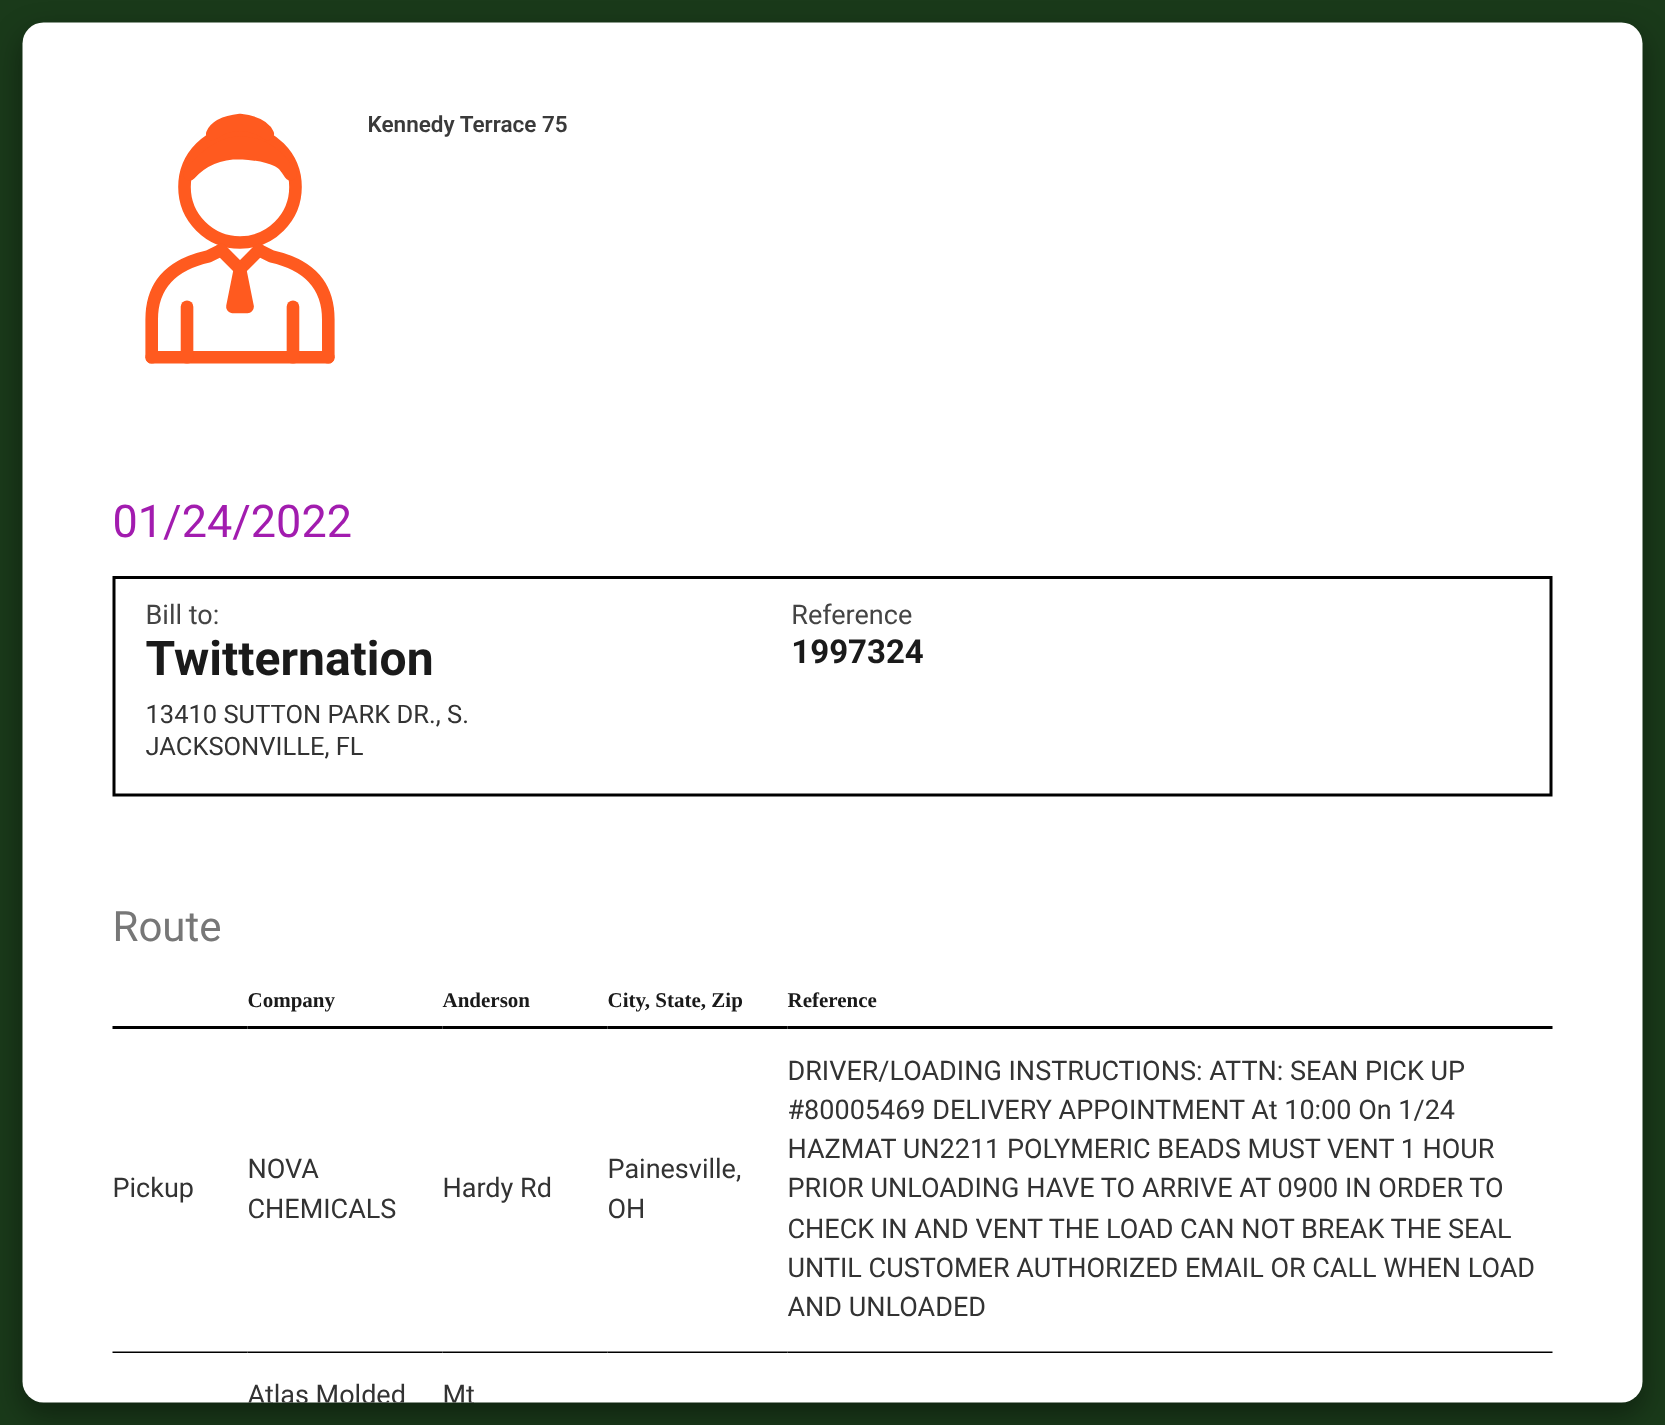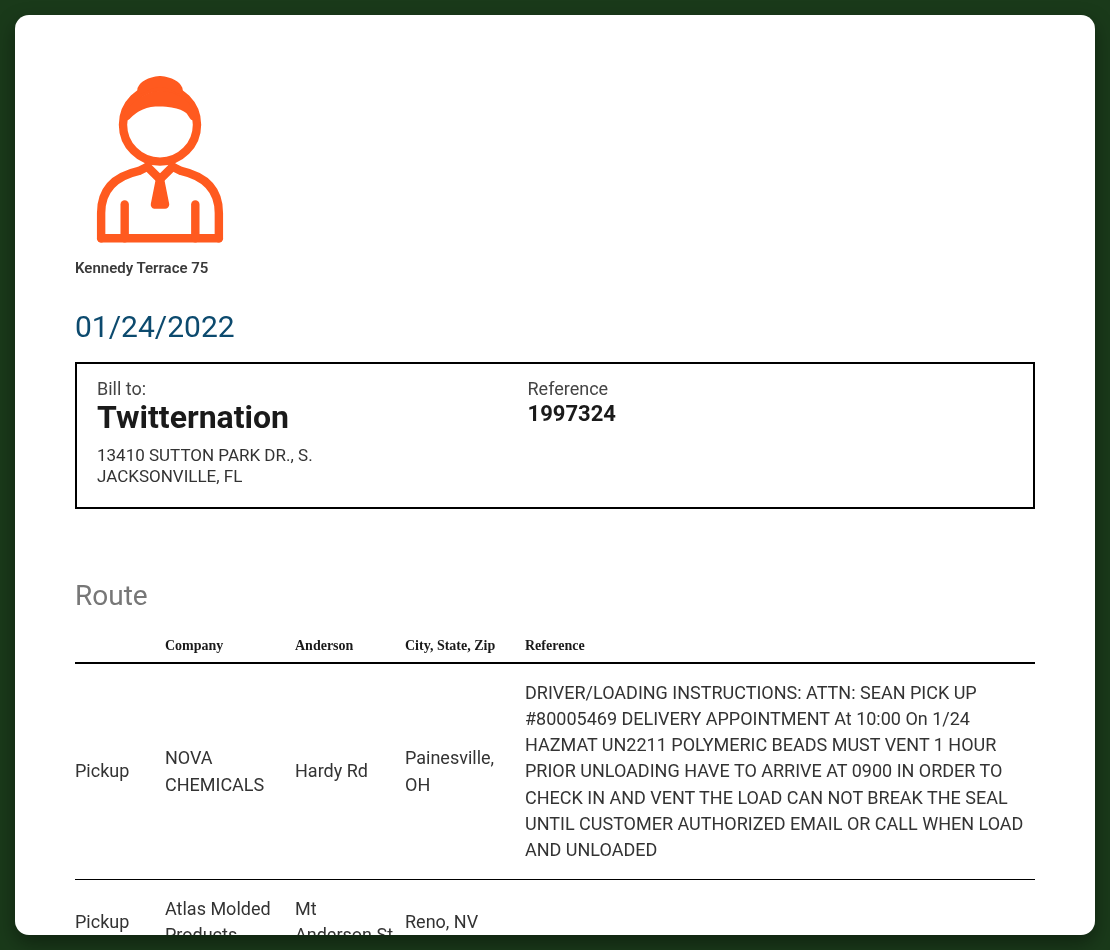--- a/index.html
+++ b/index.html
@@ -20,23 +20,22 @@
       height: 920px;
       border-radius: 14px;
       box-shadow: 0 8px 20px rgba(0,0,0,0.4);
       padding: 55px 60px 0 60px;
       position: relative;
       overflow: hidden;
       color: #3a3a3a;
     }
     .header-row {
       display: flex;
-      justify-content: flex-end;
+      justify-content: flex-start;
       align-items: flex-start;
-      flex-direction: column;
     }
     .logo-wrap {
       width: 170px;
       height: 185px;
     }
     .logo-wrap svg {
       width: 170px;
       height: 185px;
       stroke: #ff5a1f;
       fill: none;
@@ -58,21 +57,22 @@
       color: #555;
     }
     .invoice-title {
       font-size: 32px;
       font-weight: 400;
       color: #666;
     }
     .invoice-date {
       font-size: 30px;
       font-weight: 400;
-      color: #0c4a6e;
+      color: #a21caf;
+      margin-top: 44px;
     }
     .billto-box {
       border: 2.5px solid #000;
       margin-top: 18px;
       padding: 14px 20px 20px 20px;
       display: flex;
     }
     .billto-left {
       flex: 0 0 47%;
     }

